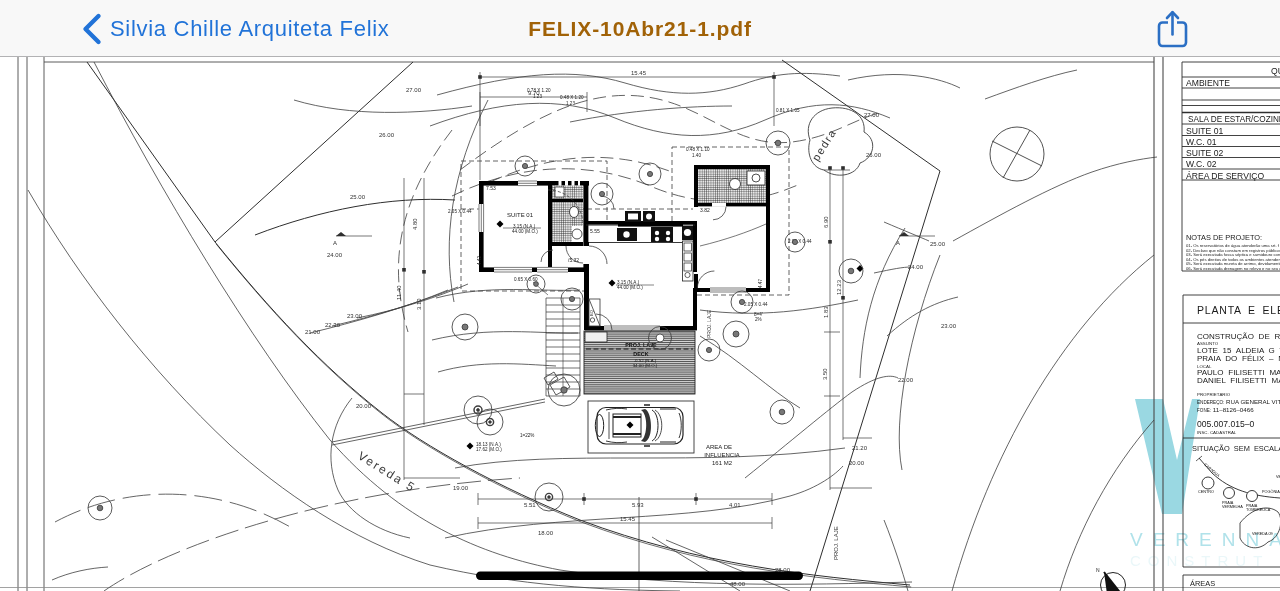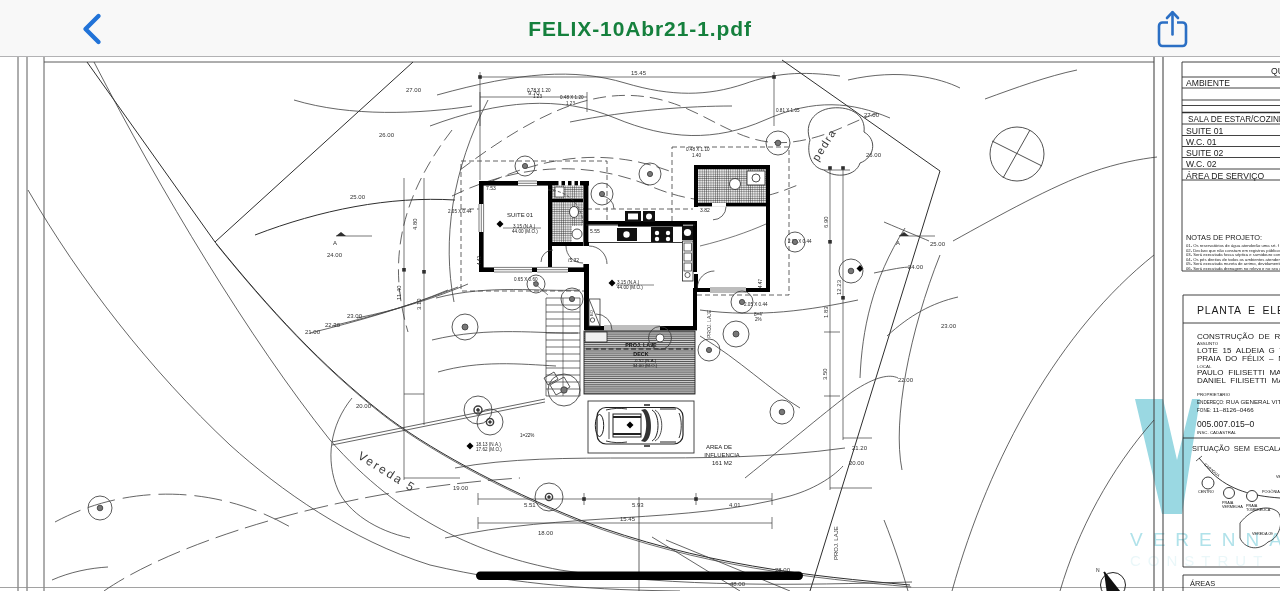--- a/index.html
+++ b/index.html
@@ -1,20 +1,20 @@
 <!DOCTYPE html>
 <html><head>
 <meta charset="utf-8">
 <style>
   html,body{margin:0;padding:0;width:1280px;height:591px;overflow:hidden;background:#fff;}
   *{box-sizing:border-box;}
   body{font-family:"Liberation Sans", sans-serif;}
   .nav{position:absolute;left:0;top:0;width:1280px;height:57px;background:#f8f8f8;border-bottom:1px solid #b2b2b4;z-index:5;}
   .back{position:absolute;left:110px;top:16px;font-size:22px;color:#2173d8;letter-spacing:0.7px;}
-  .title{position:absolute;left:0;top:17px;width:1280px;text-align:center;font-size:21px;font-weight:bold;color:#15803d;letter-spacing:0.9px;}
+  .title{position:absolute;left:0;top:17px;width:1280px;text-align:center;font-size:21px;font-weight:bold;color:#a16207;letter-spacing:0.9px;}
   svg{position:absolute;left:0;top:0;}
   text{font-family:"Liberation Sans", sans-serif;}
 </style>
 </head>
 <body>
 <svg id="plan" width="1280" height="591" viewBox="0 0 1280 591">
 <defs>
 <pattern id="hx" width="2.2" height="2.2" patternUnits="userSpaceOnUse">
   <rect width="2.2" height="2.2" fill="#e8e8e8"></rect>
   <path d="M0,0H2.2 M0,0V2.2" stroke="#222" stroke-width="0.7"></path>
@@ -511,20 +511,21 @@
     <text x="1276" y="478">VER</text>
   </g>
   <text x="1190" y="586" font-size="7.4" fill="#1a1a1a">ÁREAS</text>
 </g>
 <rect x="476" y="571.5" width="327" height="8.5" rx="4.2" fill="#000"></rect>
 </svg>
 <div class="nav">
   <svg width="40" height="40" style="left:76px;top:9px;position:absolute" viewBox="0 0 40 40">
     <path d="M22.5,7 L9.5,20 L22.5,33" fill="none" stroke="#2173d8" stroke-width="4.4" stroke-linecap="round" stroke-linejoin="round"></path>
   </svg>
+  <div class="back">Silvia Chille Arquiteta Felix</div>
   <div class="title">FELIX-10Abr21-1.pdf</div>
   <svg width="44" height="48" style="left:1151px;top:6px;position:absolute" viewBox="0 0 44 48">
     <g fill="none" stroke="#2b6fc4" stroke-width="2.6">
       <path d="M17,16.5 H11.5 A3.5,3.5 0 0 0 8,20 V36.5 A3.5,3.5 0 0 0 11.5,40 H31.5 A3.5,3.5 0 0 0 35,36.5 V20 A3.5,3.5 0 0 0 31.5,16.5 H26"></path>
       <path d="M21.5,28.5 V6.5" stroke-linecap="round"></path>
       <path d="M16,12 L21.5,6.2 L27,12" stroke-linecap="round" stroke-linejoin="round"></path>
     </g>
   </svg>
 </div>
 

